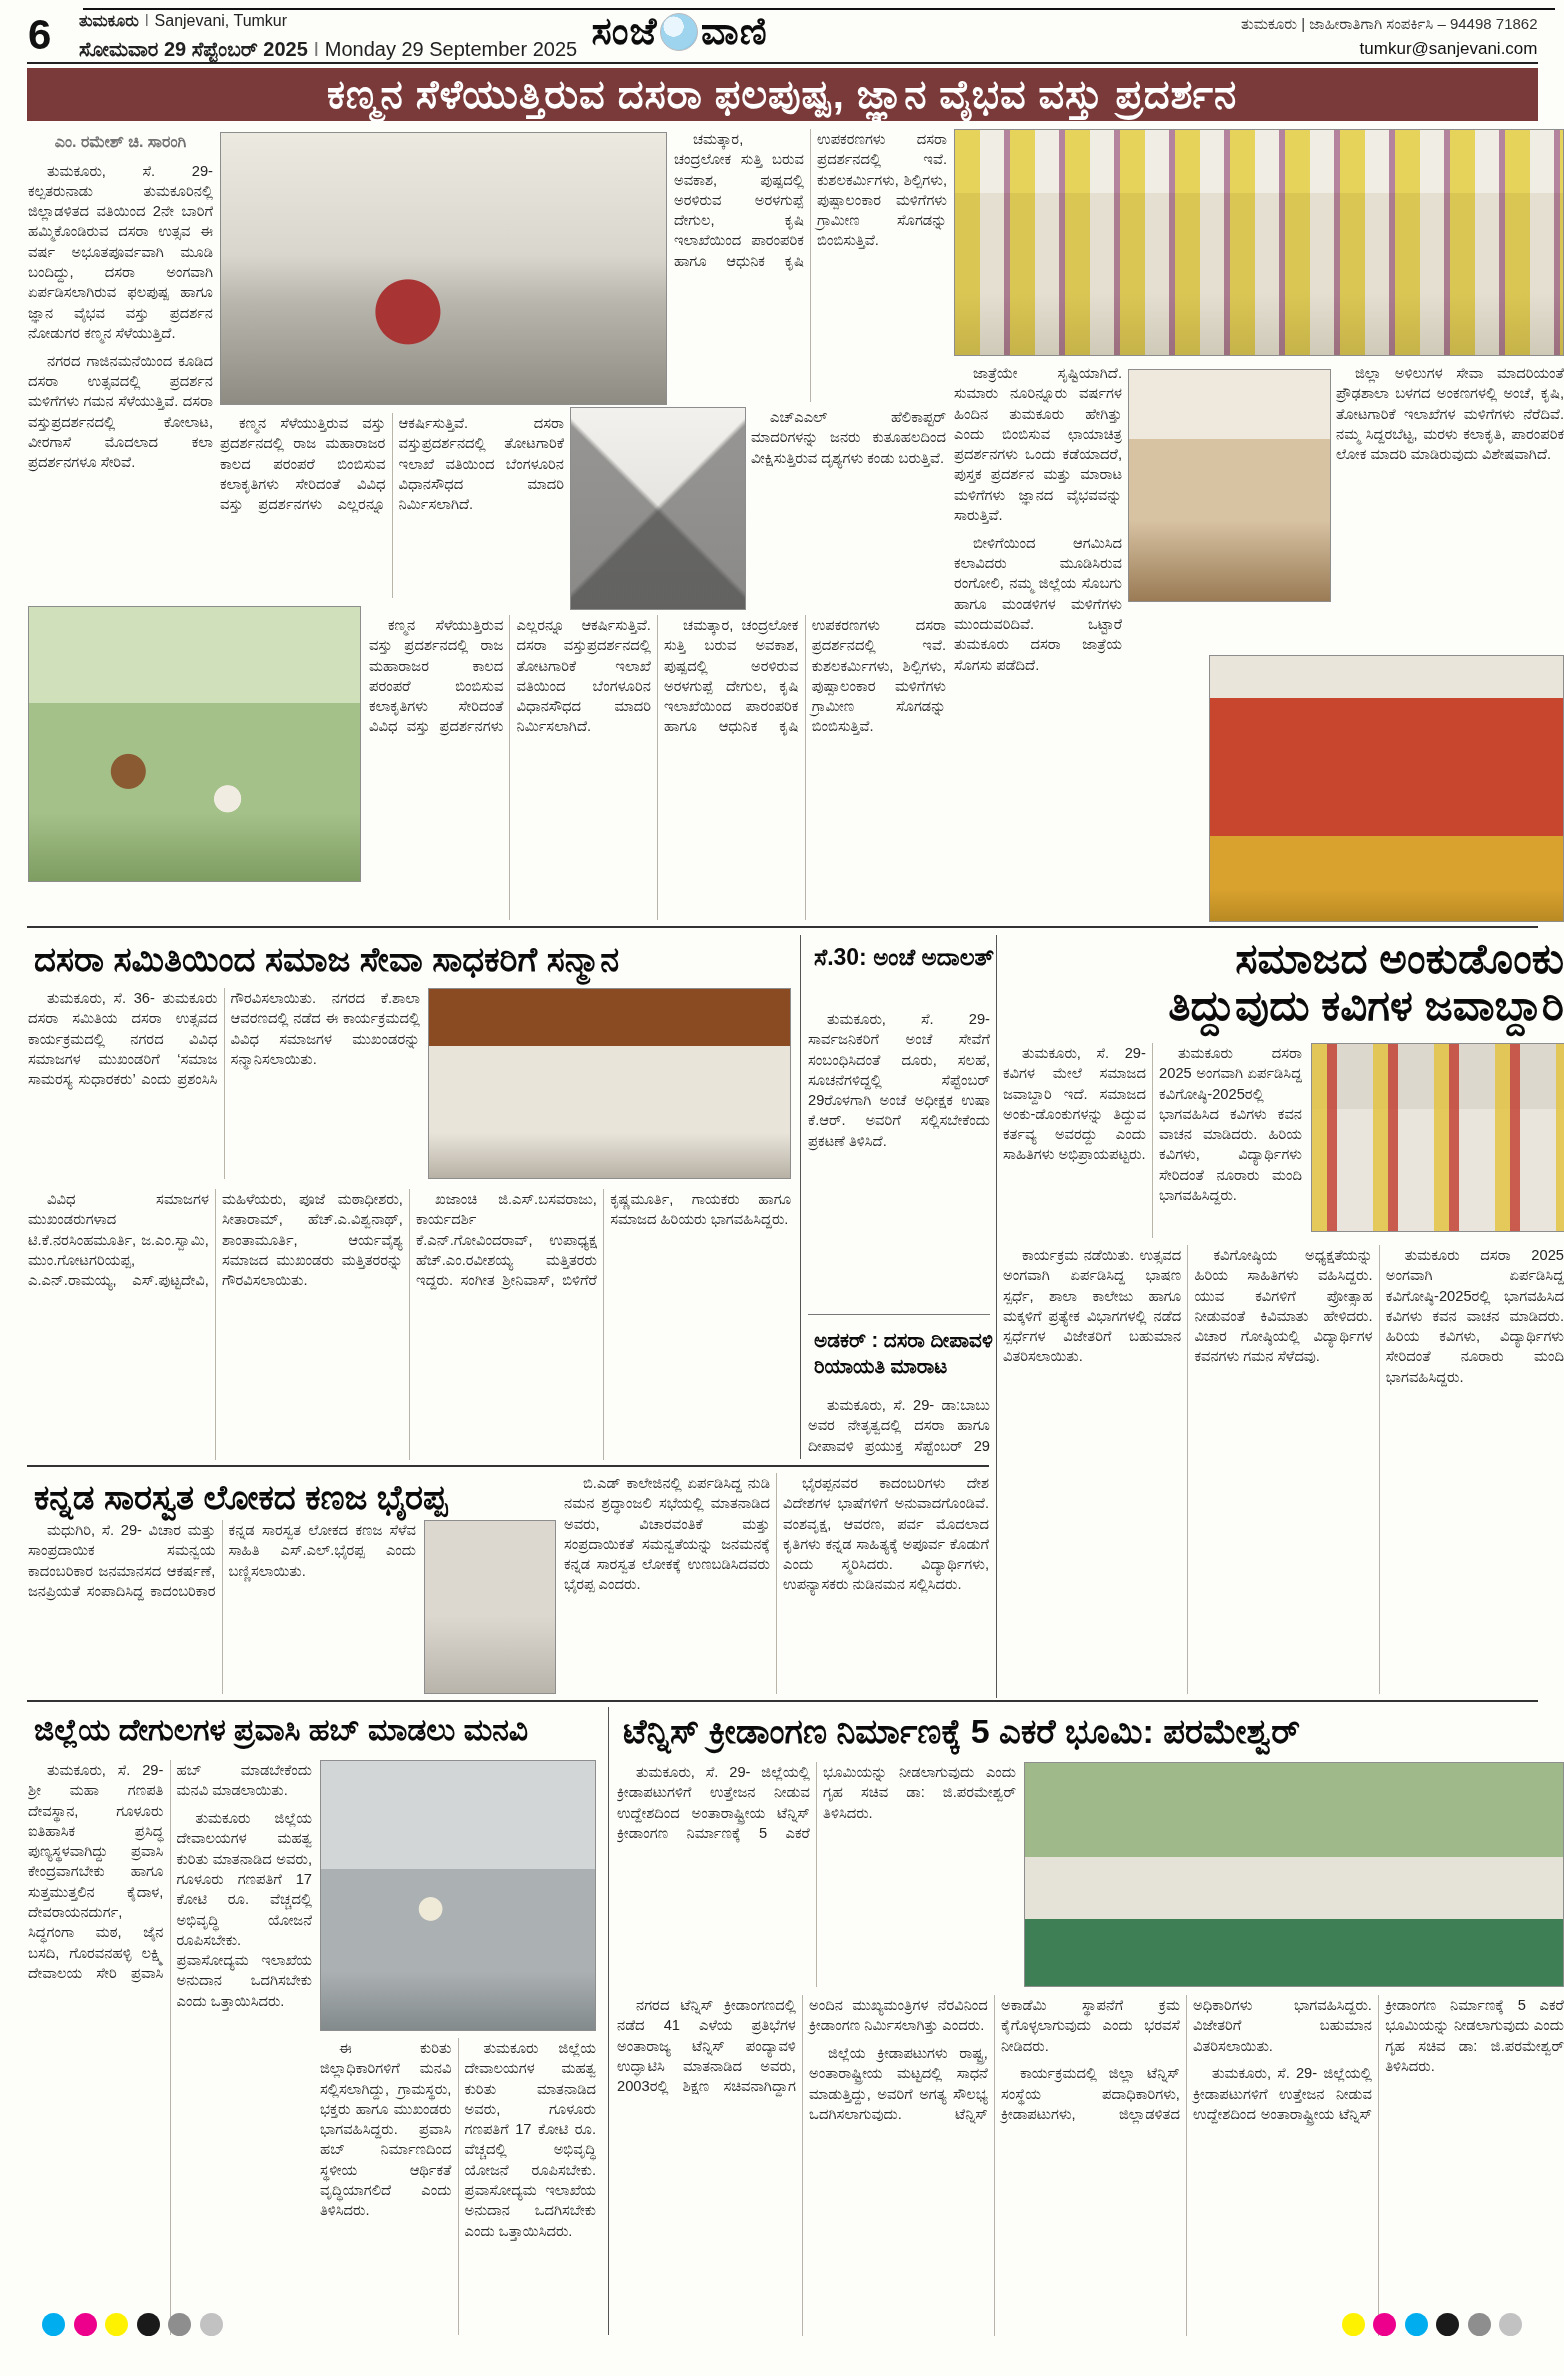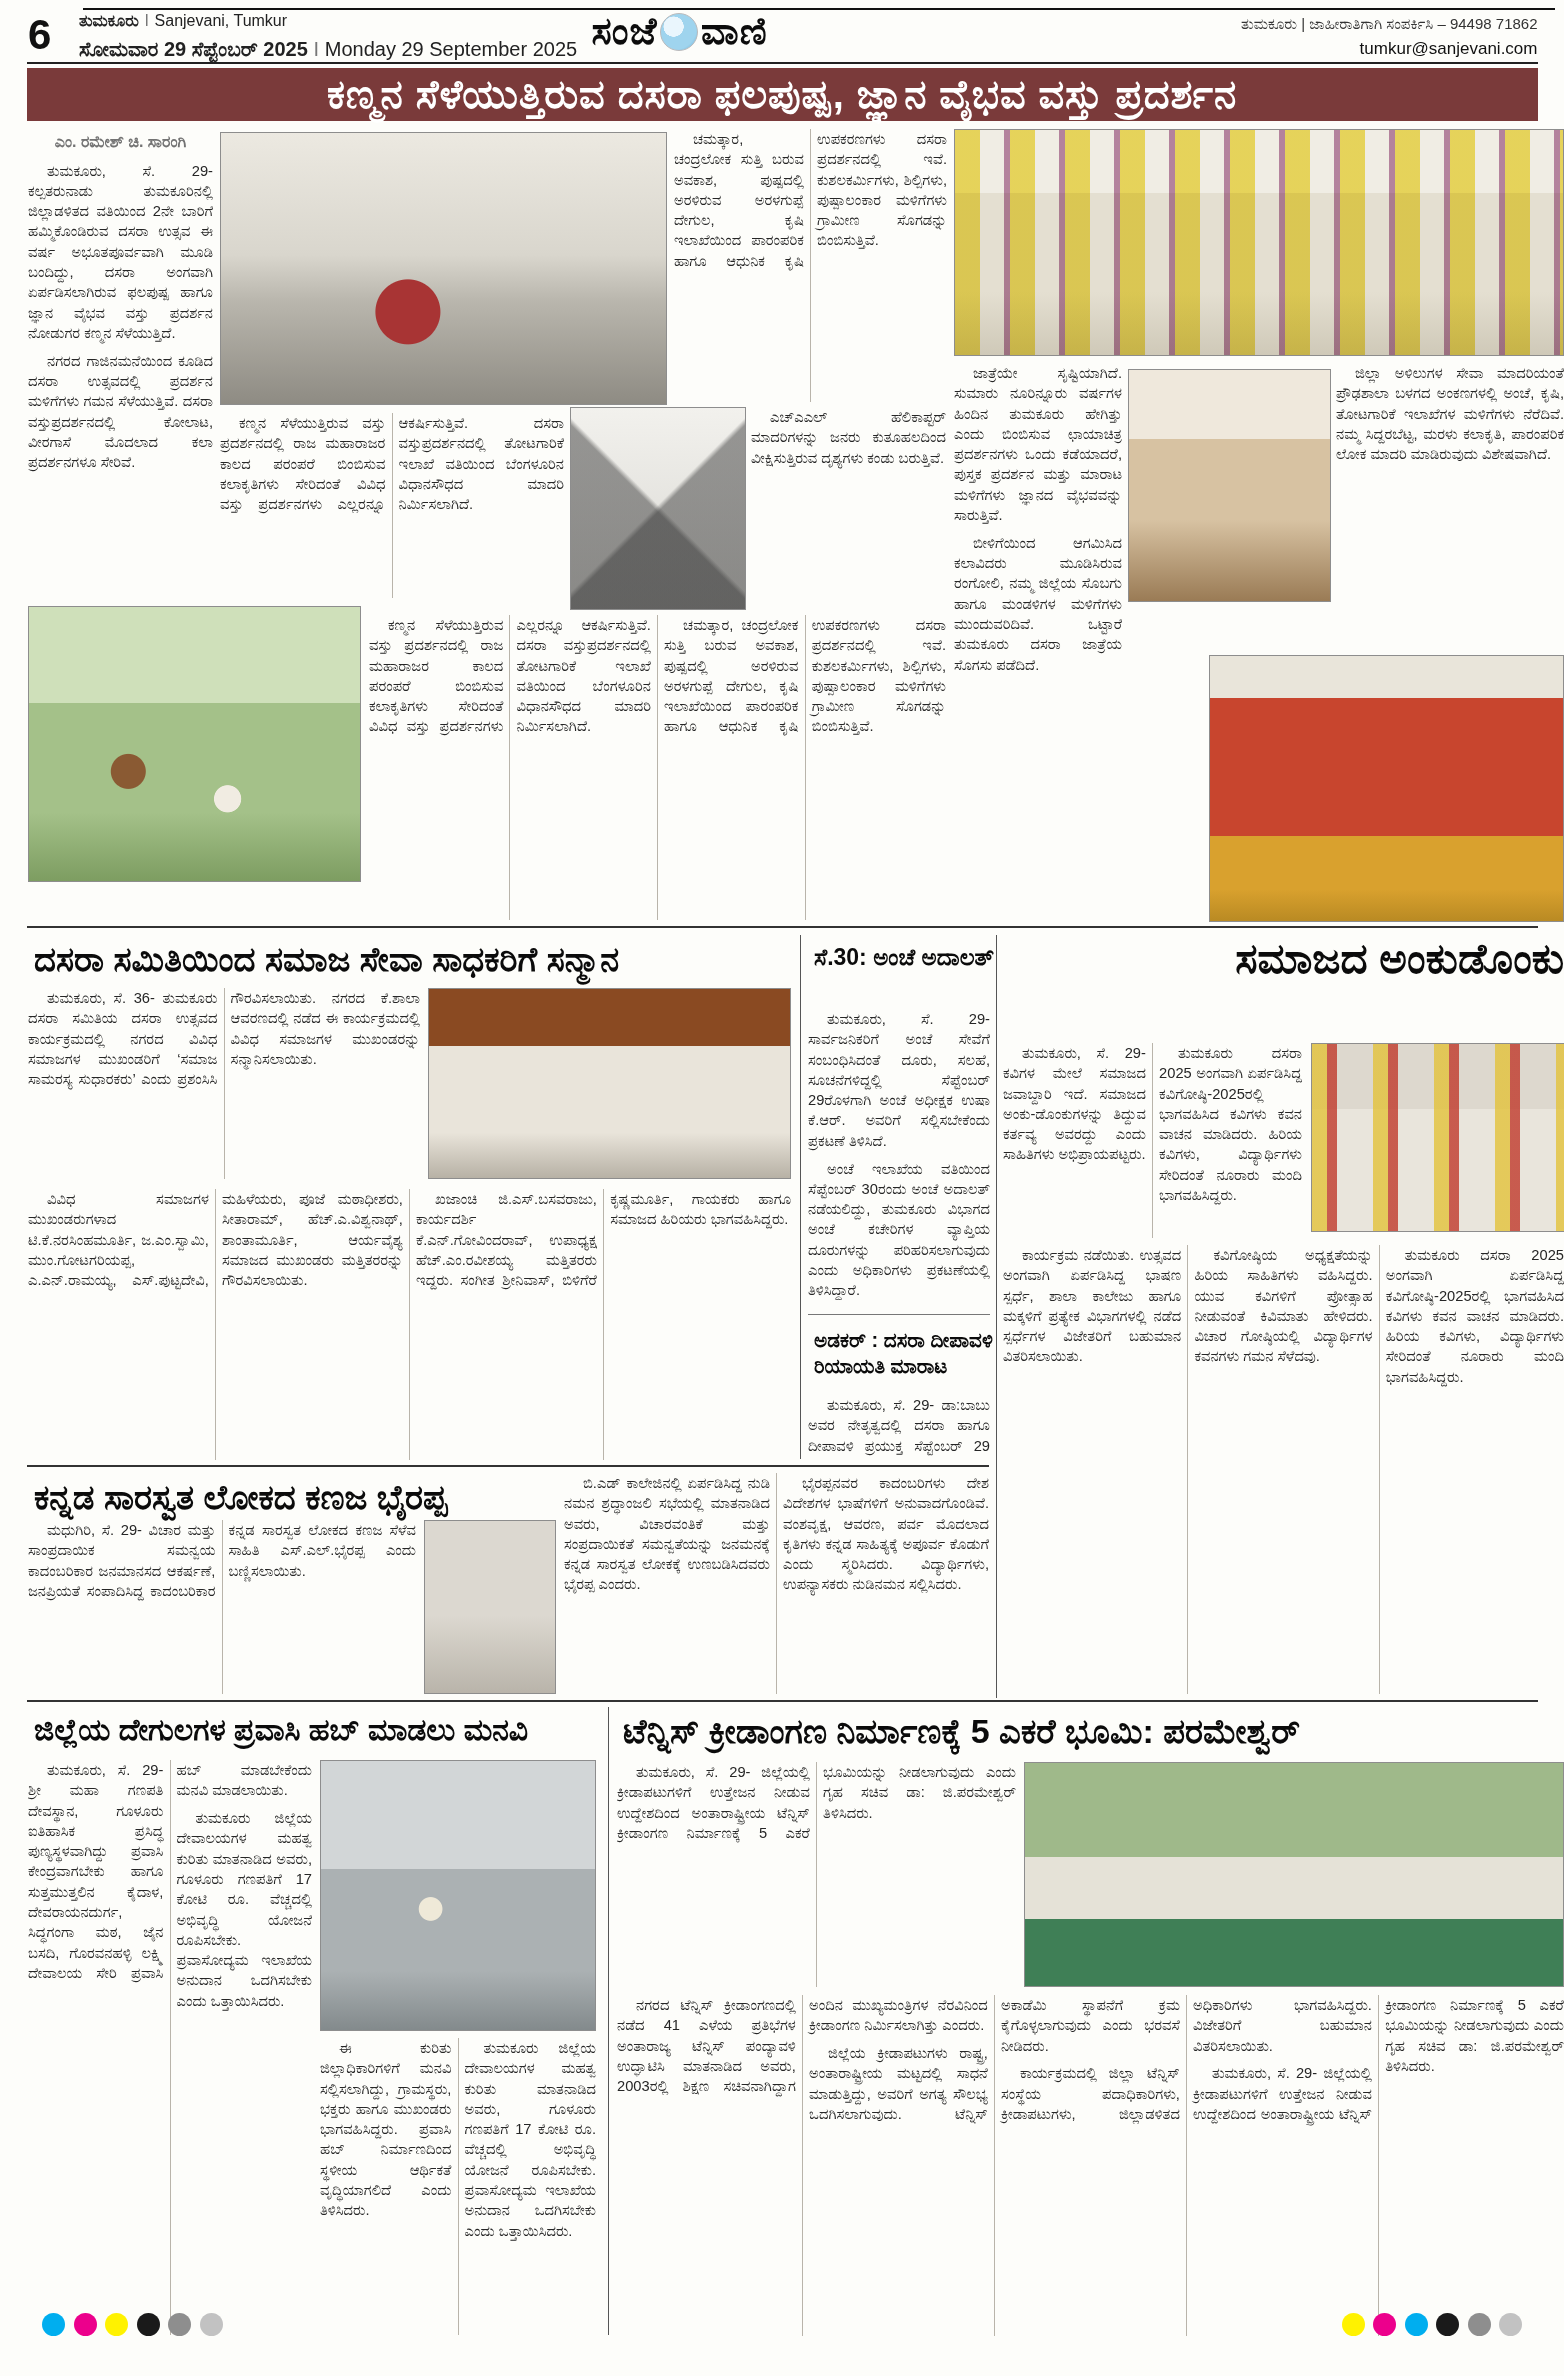--- a/index.html
+++ b/index.html
@@ -154,32 +154,32 @@
   <div class="abs txt cols4" style="left:28px;top:1189px;width:763px;height:271px;">
     <p>ವಿವಿಧ ಸಮಾಜಗಳ ಮುಖಂಡರುಗಳಾದ ಟಿ.ಕೆ.ನರಸಿಂಹಮೂರ್ತಿ, ಜ.ಎಂ.ಸ್ವಾಮಿ, ಮುಂ.ಗೋಟಗರಿಯಪ್ಪ, ಎ.ಎನ್.ರಾಮಯ್ಯ, ಎಸ್.ಪುಟ್ಟದೇವಿ, ಮಹಿಳೆಯರು, ಪೂಜೆ ಮಠಾಧೀಶರು, ಸೀತಾರಾಮ್, ಹೆಚ್.ಎ.ವಿಶ್ವನಾಥ್, ಶಾಂತಾಮೂರ್ತಿ, ಆರ್ಯವೈಶ್ಯ ಸಮಾಜದ ಮುಖಂಡರು ಮತ್ತಿತರರನ್ನು ಗೌರವಿಸಲಾಯಿತು.</p>
     <p>ಖಜಾಂಚಿ ಜಿ.ಎಸ್.ಬಸವರಾಜು, ಕಾರ್ಯದರ್ಶಿ ಕೆ.ಎನ್.ಗೋವಿಂದರಾವ್, ಉಪಾಧ್ಯಕ್ಷ ಹೆಚ್.ಎಂ.ರವೀಶಯ್ಯ ಮತ್ತಿತರರು ಇದ್ದರು. ಸಂಗೀತ ಶ್ರೀನಿವಾಸ್, ಬಿಳಿಗೆರೆ ಕೃಷ್ಣಮೂರ್ತಿ, ಗಾಯಕರು ಹಾಗೂ ಸಮಾಜದ ಹಿರಿಯರು ಭಾಗವಹಿಸಿದ್ದರು.</p>
   </div>
 
   <div class="abs rule-v" style="left:800px;top:935px;height:524px;"></div>
 
   <h3 class="abs h-sec h-small" style="left:808px;top:937px;width:182px;">ಸೆ.30: ಅಂಚೆ ಅದಾಲತ್</h3>
   <div class="abs txt" style="left:808px;top:1009px;width:182px;height:291px;">
     <p>ತುಮಕೂರು, ಸೆ. 29- ಸಾರ್ವಜನಿಕರಿಗೆ ಅಂಚೆ ಸೇವೆಗೆ ಸಂಬಂಧಿಸಿದಂತೆ ದೂರು, ಸಲಹೆ, ಸೂಚನೆಗಳಿದ್ದಲ್ಲಿ ಸೆಪ್ಟೆಂಬರ್ 29ರೊಳಗಾಗಿ ಅಂಚೆ ಅಧೀಕ್ಷಕ ಉಷಾ ಕೆ.ಆರ್. ಅವರಿಗೆ ಸಲ್ಲಿಸಬೇಕೆಂದು ಪ್ರಕಟಣೆ ತಿಳಿಸಿದೆ.</p>
-    <p>ಅಂಚೆ ಇಲಾಖೆಯ ವತಿಯಿಂದ ಸೆಪ್ಟೆಂಬರ್ 30ರಂದು ಅಂಚೆ ಅದಾಲತ್ ನಡೆಯಲಿದ್ದು, ತುಮಕೂರು ವಿಭಾಗದ ಅಂಚೆ ಕಚೇರಿಗಳ ವ್ಯಾಪ್ತಿಯ ದೂರುಗಳನ್ನು ಪರಿಹರಿಸಲಾಗುವುದು ಎಂದು ಅಧಿಕಾರಿಗಳು ಪ್ರಕಟಣೆಯಲ್ಲಿ ತಿಳಿಸಿದ್ದಾರೆ.</p>
   </div>
   <div class="abs rule-h" style="left:808px;top:1314px;width:182px;height:0.9px;background:#777;"></div>
   <h3 class="abs h-sec h-tiny" style="left:808px;top:1321px;width:182px;">ಅಡಕರ್ : ದಸರಾ ದೀಪಾವಳಿ ರಿಯಾಯತಿ ಮಾರಾಟ</h3>
   <div class="abs txt" style="left:808px;top:1395px;width:182px;height:66px;">
     <p>ತುಮಕೂರು, ಸೆ. 29- ಡಾ:ಬಾಬು ಅವರ ನೇತೃತ್ವದಲ್ಲಿ ದಸರಾ ಹಾಗೂ ದೀಪಾವಳಿ ಪ್ರಯುಕ್ತ ಸೆಪ್ಟೆಂಬರ್ 29 ರಿಂದ ಅಕ್ಟೋಬರ್ ವರೆಗೆ ರಿಯಾಯಿತಿ ದರದಲ್ಲಿ ವಸ್ತ್ರ ಮಾರಾಟ ನಡೆಯಲಿದೆ ಎಂದು ಪ್ರಕಟಣೆಯಲ್ಲಿ ತಿಳಿಸಿದ್ದಾರೆ.</p>
   </div>
 
   <div class="abs rule-v" style="left:996px;top:935px;height:763px;"></div>
 
   <div class="abs" style="left:1003px;top:935px;width:561px;">
     <h2 class="h-sec h-huge" style="margin:0;">ಸಮಾಜದ ಅಂಕುಡೊಂಕು</h2>
+    <h2 class="h-sec h-huge" style="margin:0;">ತಿದ್ದುವುದು ಕವಿಗಳ ಜವಾಬ್ದಾರಿ</h2>
   </div>
   <div class="abs txt cols2" style="left:1003px;top:1043px;width:299px;height:195px;">
     <p>ತುಮಕೂರು, ಸೆ. 29- ಕವಿಗಳ ಮೇಲೆ ಸಮಾಜದ ಜವಾಬ್ದಾರಿ ಇದೆ. ಸಮಾಜದ ಅಂಕು-ಡೊಂಕುಗಳನ್ನು ತಿದ್ದುವ ಕರ್ತವ್ಯ ಅವರದ್ದು ಎಂದು ಸಾಹಿತಿಗಳು ಅಭಿಪ್ರಾಯಪಟ್ಟರು.</p>
     <p>ತುಮಕೂರು ದಸರಾ 2025 ಅಂಗವಾಗಿ ಏರ್ಪಡಿಸಿದ್ದ ಕವಿಗೋಷ್ಠಿ-2025ರಲ್ಲಿ ಭಾಗವಹಿಸಿದ ಕವಿಗಳು ಕವನ ವಾಚನ ಮಾಡಿದರು. ಹಿರಿಯ ಕವಿಗಳು, ವಿದ್ಯಾರ್ಥಿಗಳು ಸೇರಿದಂತೆ ನೂರಾರು ಮಂದಿ ಭಾಗವಹಿಸಿದ್ದರು.</p>
   </div>
   <div class="abs ph ph-group2" style="left:1311px;top:1043px;width:254px;height:189px;"></div>
   <div class="abs txt cols3" style="left:1003px;top:1245px;width:561px;height:449px;">
     <p>ಕಾರ್ಯಕ್ರಮ ನಡೆಯಿತು. ಉತ್ಸವದ ಅಂಗವಾಗಿ ಏರ್ಪಡಿಸಿದ್ದ ಭಾಷಣ ಸ್ಪರ್ಧೆ, ಶಾಲಾ ಕಾಲೇಜು ಹಾಗೂ ಮಕ್ಕಳಿಗೆ ಪ್ರತ್ಯೇಕ ವಿಭಾಗಗಳಲ್ಲಿ ನಡೆದ ಸ್ಪರ್ಧೆಗಳ ವಿಜೇತರಿಗೆ ಬಹುಮಾನ ವಿತರಿಸಲಾಯಿತು.</p>
     <p>ಕವಿಗೋಷ್ಠಿಯ ಅಧ್ಯಕ್ಷತೆಯನ್ನು ಹಿರಿಯ ಸಾಹಿತಿಗಳು ವಹಿಸಿದ್ದರು. ಯುವ ಕವಿಗಳಿಗೆ ಪ್ರೋತ್ಸಾಹ ನೀಡುವಂತೆ ಕಿವಿಮಾತು ಹೇಳಿದರು. ವಿಚಾರ ಗೋಷ್ಠಿಯಲ್ಲಿ ವಿದ್ಯಾರ್ಥಿಗಳ ಕವನಗಳು ಗಮನ ಸೆಳೆದವು.</p>
     <p>ತುಮಕೂರು ದಸರಾ 2025 ಅಂಗವಾಗಿ ಏರ್ಪಡಿಸಿದ್ದ ಕವಿಗೋಷ್ಠಿ-2025ರಲ್ಲಿ ಭಾಗವಹಿಸಿದ ಕವಿಗಳು ಕವನ ವಾಚನ ಮಾಡಿದರು. ಹಿರಿಯ ಕವಿಗಳು, ವಿದ್ಯಾರ್ಥಿಗಳು ಸೇರಿದಂತೆ ನೂರಾರು ಮಂದಿ ಭಾಗವಹಿಸಿದ್ದರು.</p>

